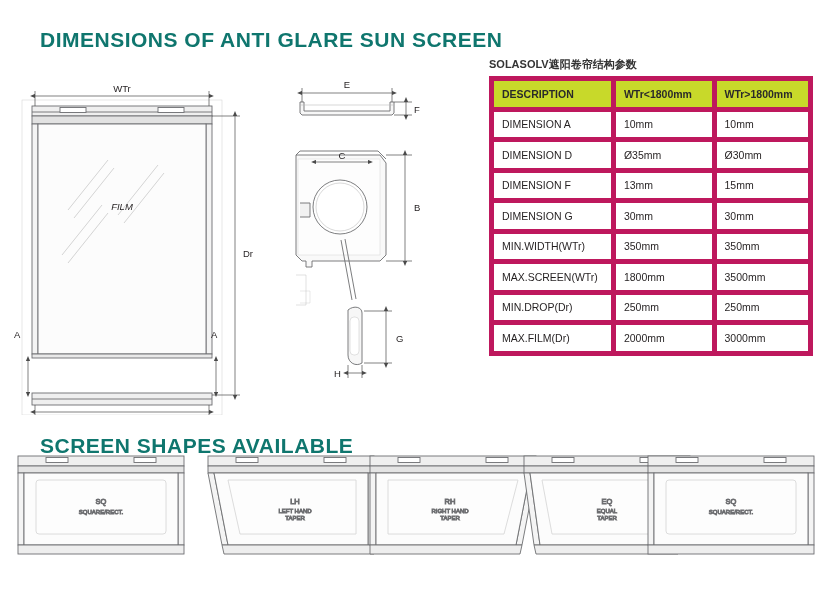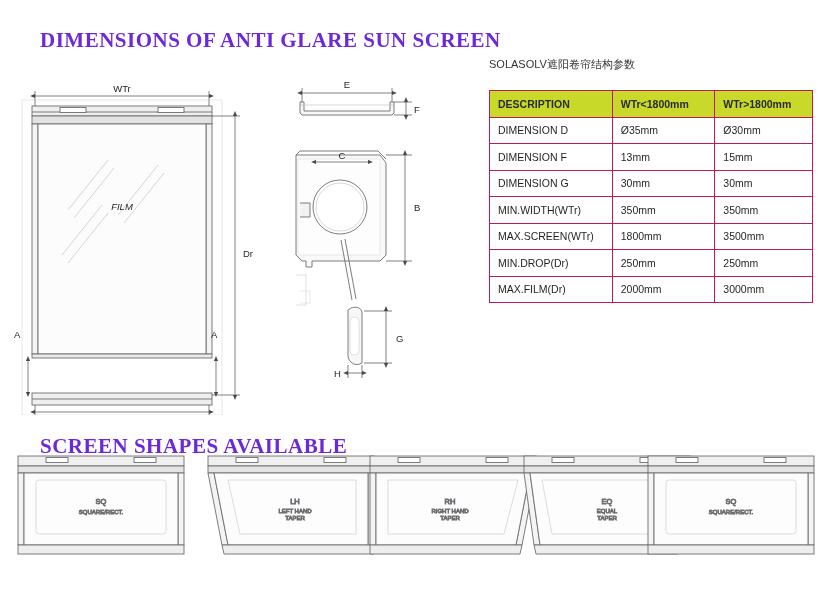--- a/index.html
+++ b/index.html
@@ -9,24 +9,23 @@
   }
   body {
     width: 830px;
     height: 597px;
     position: relative;
     font-family: "Liberation Sans", sans-serif;
     overflow: hidden;
   }
   .title {
     position: absolute;
-    color: #6d28d9;
+    color: #0f766e;
     font-weight: bold;
     letter-spacing: 0.5px;
-    font-family: Liberation Serif, serif;
   }
   #title-main {
     left: 40px;
     top: 28px;
     font-size: 21px;
   }
   #title-shapes {
     left: 40px;
     top: 434px;
     font-size: 21px;
@@ -34,31 +33,32 @@
   
   #table-wrap {
     position: absolute;
     left: 489px;
     top: 57px;
     width: 324px;
   }
   #table-caption {
     font-size: 11px;
     color: #333;
-    margin-bottom: 18px;
+    margin-bottom: 4px;
     font-family: "Liberation Sans", sans-serif;
+    font-weight: bold;
   }
   table {
     border-collapse: collapse;
     width: 324px;
     font-size: 10.5px;
     color: #231f20;
   }
   th, td {
-    border: 1px solid #be185d;
+    border: 5px solid #be185d;
     padding: 0 8px;
     height: 25.5px;
     text-align: left;
     font-weight: normal;
     vertical-align: middle;
   }
   thead th {
     background: #c8d92a;
     font-weight: bold;
     color: #2a2a2a;
@@ -110,20 +110,25 @@
         <col class="c3">
       </colgroup>
     <thead>
       <tr>
         <th>DESCRIPTION</th>
         <th>WTr&lt;1800mm</th>
         <th>WTr&gt;1800mm</th>
       </tr>
     </thead>
     <tbody>
+      <tr>
+          <td>DIMENSION A</td>
+          <td>10mm</td>
+          <td>10mm</td>
+        </tr>
       <tr>
           <td>DIMENSION D</td>
           <td>Ø35mm</td>
           <td>Ø30mm</td>
         </tr>
       <tr>
           <td>DIMENSION F</td>
           <td>13mm</td>
           <td>15mm</td>
         </tr>

